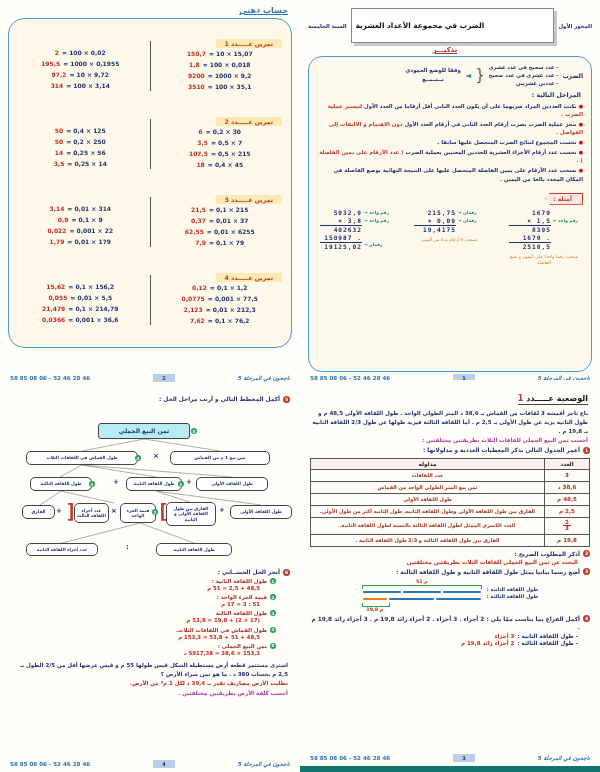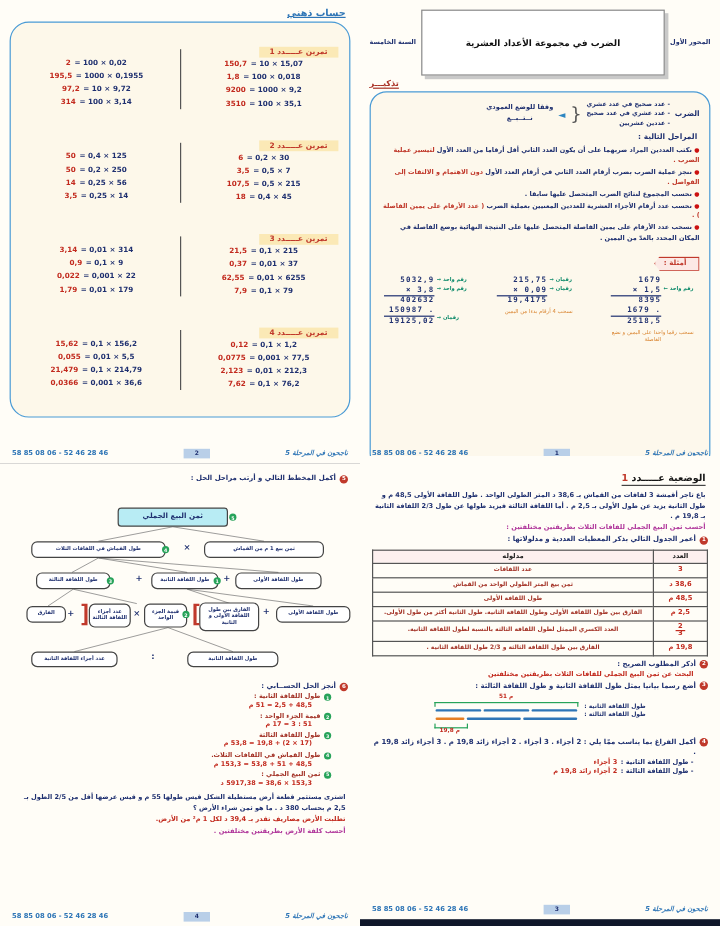--- a/index.html
+++ b/index.html
@@ -1,16 +1,16 @@
 <!DOCTYPE html>
 <html lang="ar"><head>
 <meta charset="utf-8">
 <style>
   html,body{margin:0;padding:0;background:#e9e9e4;}
-  .canvas{position:relative;width:600px;height:772px;background:#0f172a;overflow:hidden;
+  .canvas{position:relative;width:600px;height:772px;background:#0f766e;overflow:hidden;
           font-family:"DejaVu Sans",sans-serif;}
   .page{position:absolute;background:#fffdf7;direction:rtl;box-sizing:border-box;}
   .p-mental{left:0;top:0;width:300px;height:386px;padding:4px 8px;}
   .p-lesson{left:300px;top:0;width:300px;height:386px;padding:4px 8px;}
   .p-tree{left:0;top:386px;width:300px;height:386px;padding:6px 10px;}
   .p-sit1{left:300px;top:380px;width:300px;height:386px;padding:6px 10px;}
 
   
   .pfoot{position:absolute;left:10px;right:10px;bottom:4px;display:flex;direction:ltr;
          justify-content:space-between;align-items:center;}
@@ -28,23 +28,23 @@
   .mdiv{width:1px;background:#555;margin:2px 7px;}
   .mcolR{flex:1;direction:rtl;display:flex;flex-direction:column;}
   .mtitle{align-self:flex-start;background:#fbe9b6;color:#c0392b;font-weight:bold;font-size:6.2px;
           padding:1px 9px;margin-bottom:1px;}
   .meq{display:flex;direction:ltr;justify-content:center;gap:3px;font-size:6px;font-weight:bold;line-height:1.8;}
   .res{color:#c22a1e;}  .expr{color:#1f3070;}
 
   
   .lhead{display:flex;align-items:center;gap:4px;margin:4px 0 3px;}
   .lunit,.lsession{font-size:5.4px;color:#1f3070;font-weight:bold;white-space:nowrap;}
-  .ltitlebox{flex:1;text-align:center;border:1.1px solid #888;box-shadow:3px 3px 0 #c9c9c9;
-             background:#fff;padding:22px 4px;font-weight:bold;font-size:7.4px;color:#101010;}
-  .reminder{color:#a93226;font-weight:bold;font-size:6.8px;text-align:left;margin:1px 10px 2px 0;
+  .ltitlebox{flex:1;text-align:left;border:1.1px solid #888;box-shadow:3px 3px 0 #c9c9c9;
+             background:#fff;padding:12px 4px;font-weight:bold;font-size:7.4px;color:#101010;}
+  .reminder{color:#a93226;font-weight:bold;font-size:6.8px;text-align:center;margin:1px 10px 2px 0;
             text-decoration:underline;}
   .lbox{border:1.4px solid #4a9bd5;border-radius:14px;background:#fdf8ec;padding:6px 8px;
         height:316px;box-sizing:border-box;display:flex;flex-direction:column;}
   .lintro{display:flex;align-items:center;gap:4px;font-size:5.2px;color:#1f3070;font-weight:bold;
           justify-content:flex-start;margin-bottom:2px;}
   .mword{font-size:6.2px;}
   .mcase{line-height:1.55;}
   .brace{font-size:15px;color:#555;font-weight:normal;}
   .bluearrow{color:#2e86c1;font-size:8px;}
   .vnote{text-align:center;font-size:5.5px;line-height:1.6;}

